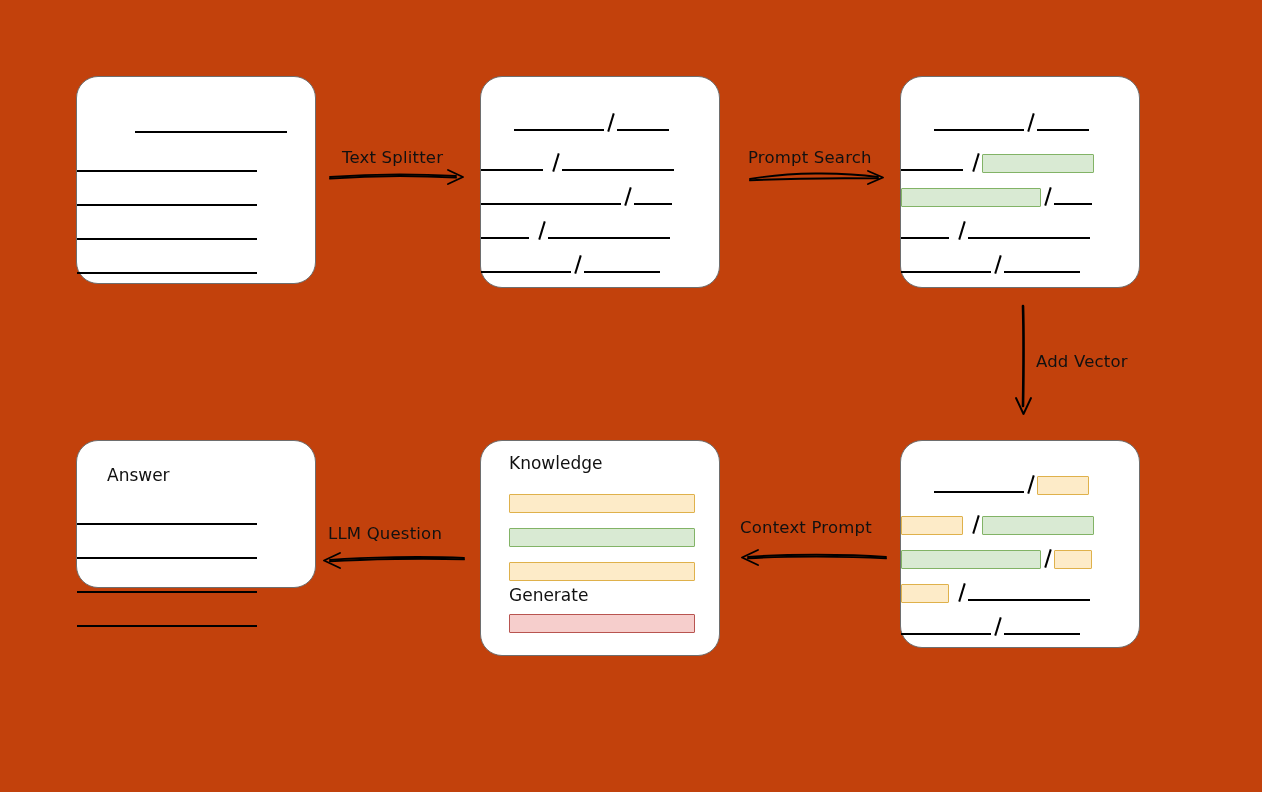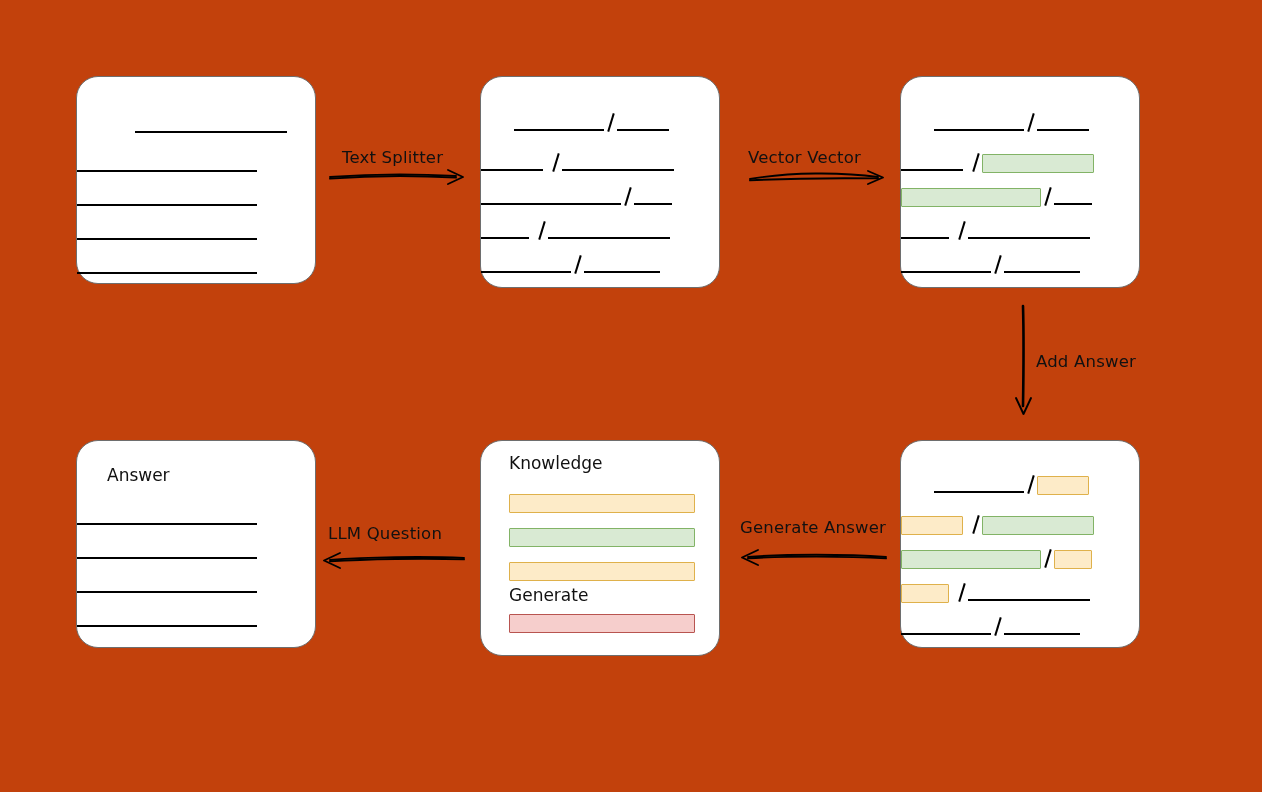--- a/index.html
+++ b/index.html
@@ -180,21 +180,21 @@
           <div class="seg line" style="width: 122px;"></div>
         </div>
         <div class="row" style="top: 178px;">
           <div class="seg line" style="width: 90px;"></div>
           <div class="slash"></div>
           <div class="seg line" style="width: 76px;"></div>
         </div>
       </div>
   </div>
 
-  <div class="hand edge-label" style="left:748px; top:148px;">Vector Vector</div>
+  <div class="hand edge-label" style="left:748px; top:148px;">Prompt Search</div>
   <svg class="arrow-svg" style="left:750px; top:166px;" width="140" height="22" viewBox="0 0 140 22">
     <path d="M0 13 C 40 6, 92 6, 128 11"></path>
     <path d="M0 14.4 C 44 12, 92 12, 128 12.4"></path>
     <polyline points="118,5 133,11.5 118,18"></polyline>
   </svg>
 
   <div class="doc-box" style="left:900px; top:76px; width:240px; height:212px;">
     <div class="rows" id="rows-retrieved_chunks" style="padding:0 28px;">
         <div class="row" style="top: 36px;">
           <div class="gap" style="width: 33px;"></div>
@@ -220,21 +220,21 @@
           <div class="seg line" style="width: 122px;"></div>
         </div>
         <div class="row" style="top: 178px;">
           <div class="seg line" style="width: 90px;"></div>
           <div class="slash"></div>
           <div class="seg line" style="width: 76px;"></div>
         </div>
       </div>
   </div>
 
-  <div class="hand edge-label" style="left:1036px; top:352px;">Add Answer</div>
+  <div class="hand edge-label" style="left:1036px; top:352px;">Add Vector</div>
   <svg class="arrow-svg" style="left:1012px; top:306px;" width="24" height="112" viewBox="0 0 24 112">
     <path class="thick" d="M11 0 C 12 34, 11.5 70, 11 100"></path>
     <polyline points="4,92 11.5,108 19,92"></polyline>
   </svg>
 
   <div class="doc-box" style="left:900px; top:440px; width:240px; height:208px;">
     <div class="rows" id="rows-context_chunks" style="padding:0 28px;">
         <div class="row" style="top: 34px;">
           <div class="gap" style="width: 33px;"></div>
           <div class="seg line" style="width: 90px;"></div>
@@ -259,21 +259,21 @@
           <div class="seg line" style="width: 122px;"></div>
         </div>
         <div class="row" style="top: 176px;">
           <div class="seg line" style="width: 90px;"></div>
           <div class="slash"></div>
           <div class="seg line" style="width: 76px;"></div>
         </div>
       </div>
   </div>
 
-  <div class="hand edge-label" style="left:740px; top:518px;">Generate Answer</div>
+  <div class="hand edge-label" style="left:740px; top:518px;">Context Prompt</div>
   <svg class="arrow-svg" style="left:736px; top:546px;" width="152" height="22" viewBox="0 0 152 22">
     <path d="M150 11 C 110 8, 50 8, 12 11"></path>
     <path d="M150 12.4 C 110 10, 50 10, 12 12.4"></path>
     <polyline points="22,4 6,11.5 22,19"></polyline>
   </svg>
 
   <div class="doc-box" style="left:480px; top:440px; width:240px; height:216px;">
     <div class="box-title" style="left:28px; top:12px;">Knowledge</div>
     <div id="bars-knowledge" style="position:absolute; left:28px; top:53px;">
         <div class="seg hl yellow" style="width: 186px; margin-bottom: 15px;"></div>
@@ -286,21 +286,21 @@
       </div>
   </div>
 
   <div class="hand edge-label" style="left:328px; top:524px;">LLM Question</div>
   <svg class="arrow-svg" style="left:318px; top:548px;" width="148" height="22" viewBox="0 0 148 22">
     <path d="M146 10 C 106 8, 48 9, 12 12"></path>
     <path d="M146 11.4 C 106 10, 48 11, 12 13.4"></path>
     <polyline points="22,5 6,12.5 22,20"></polyline>
   </svg>
 
-  <div class="doc-box" style="left:76px; top:440px; width:240px; height:208px;">
+  <div class="doc-box" style="left:76px; top:440px; width:240px; height:148px;">
     <div class="box-title" style="left:30px; top:24px;">Answer</div>
     <div class="rows" id="rows-answer" style="padding:0 30px;">
         <div class="row" style="top: 66px;">
           <div class="seg line" style="width: 180px;"></div>
         </div>
         <div class="row" style="top: 100px;">
           <div class="seg line" style="width: 180px;"></div>
         </div>
         <div class="row" style="top: 134px;">
           <div class="seg line" style="width: 180px;"></div>

